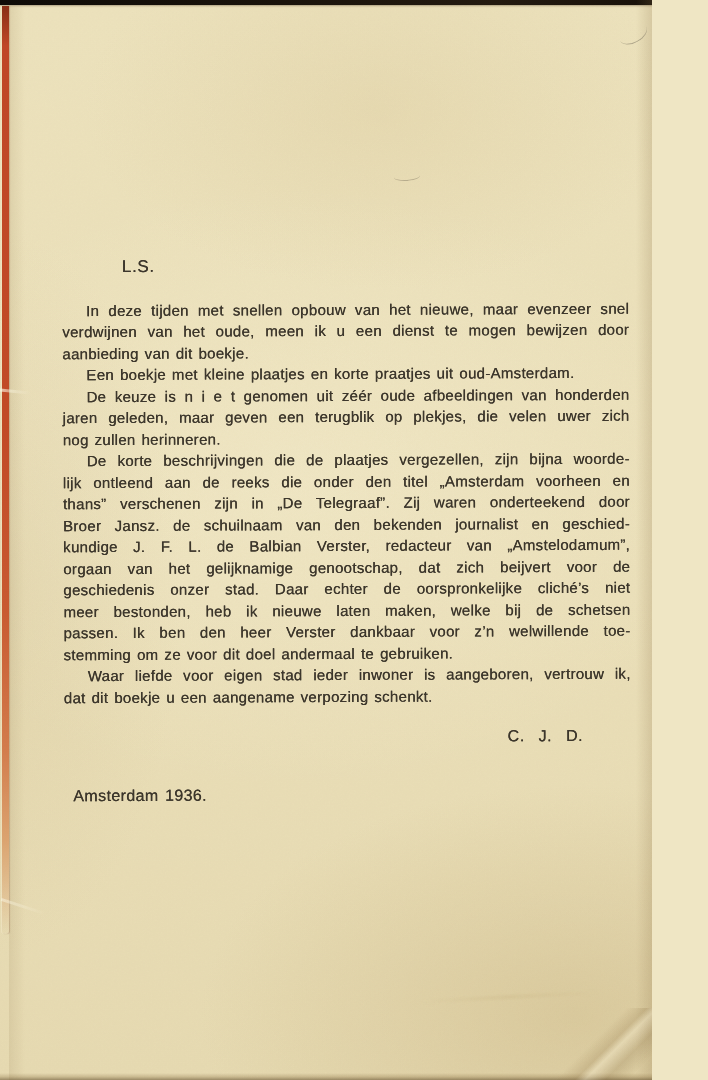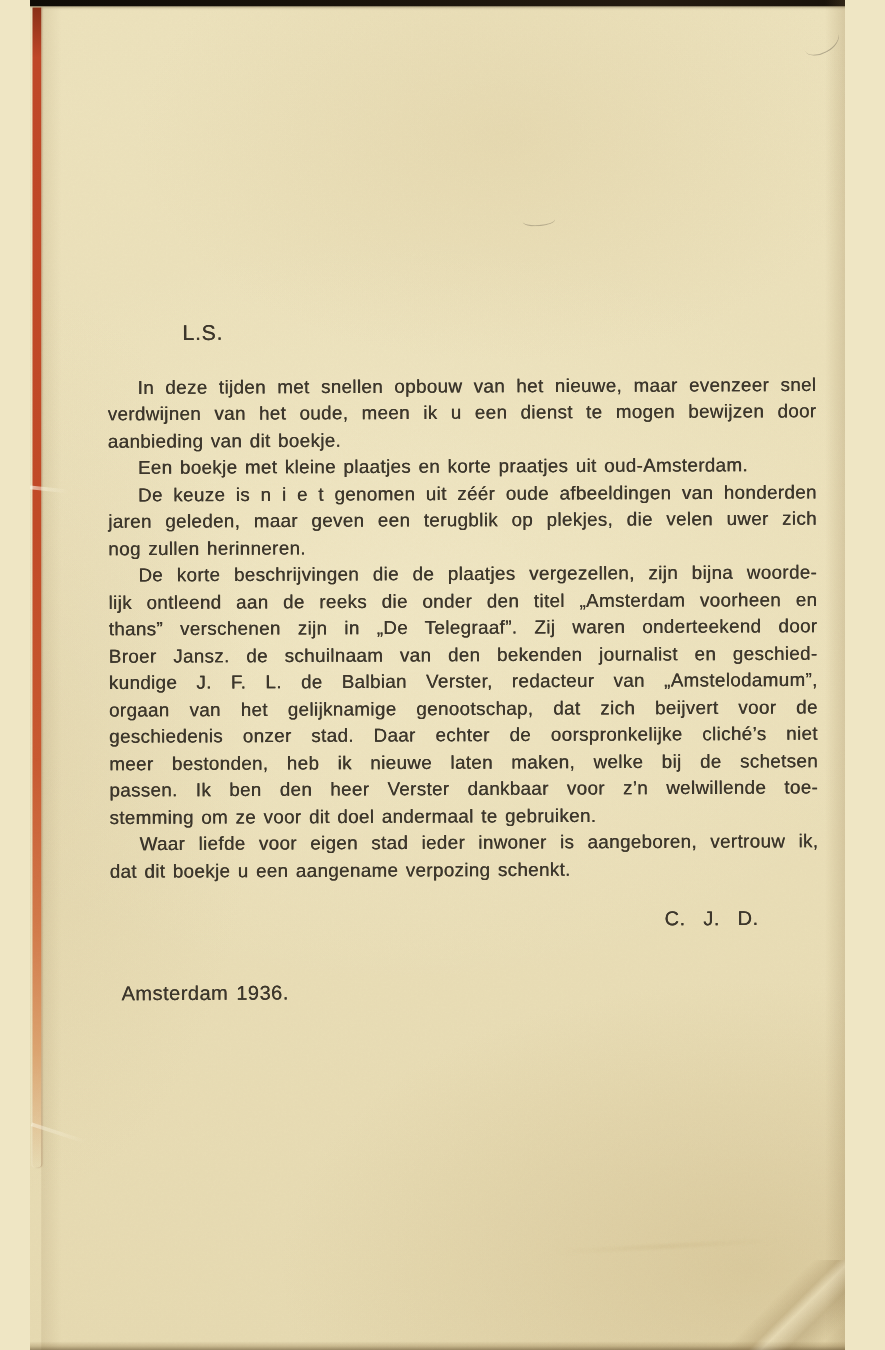--- a/index.html
+++ b/index.html
@@ -4,21 +4,21 @@
 <title>Scanned book page — L.S. foreword, Amsterdam 1936</title>
 <style>
   html,body{margin:0;padding:0;}
   body{
     width:708px;height:1080px;overflow:hidden;
     background:#efe6c4;
     font-family:"Liberation Sans","DejaVu Sans",sans-serif;
     position:relative;
   }
   .scan{
-    position:absolute;inset:0;width:652px;height:1080px;overflow:hidden;margin-left:24px;
+    position:absolute;inset:0;width:652px;height:1080px;overflow:hidden;
   }
   
   .paper{
     position:absolute;inset:0;
     background:
       radial-gradient(ellipse 420px 260px at 58% 10%, rgba(216,198,152,.30), transparent 70%),
       radial-gradient(ellipse 520px 320px at 88% 94%, rgba(196,174,122,.38), transparent 72%),
       radial-gradient(ellipse 260px 520px at 0% 55%, rgba(208,192,148,.28), transparent 70%),
       radial-gradient(ellipse 600px 400px at 45% 45%, rgba(248,242,216,.35), transparent 75%),
       linear-gradient(180deg, #ece2bd 0%, #eadfb9 55%, #e6dab2 100%);

